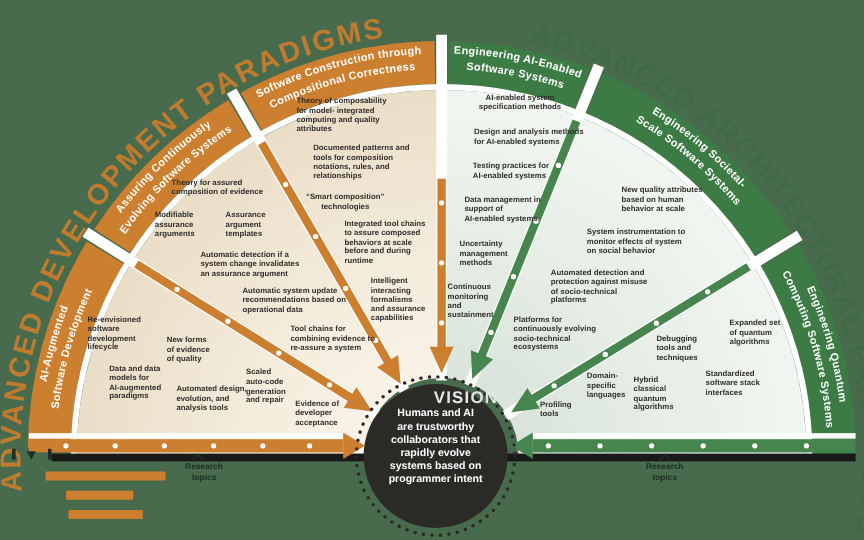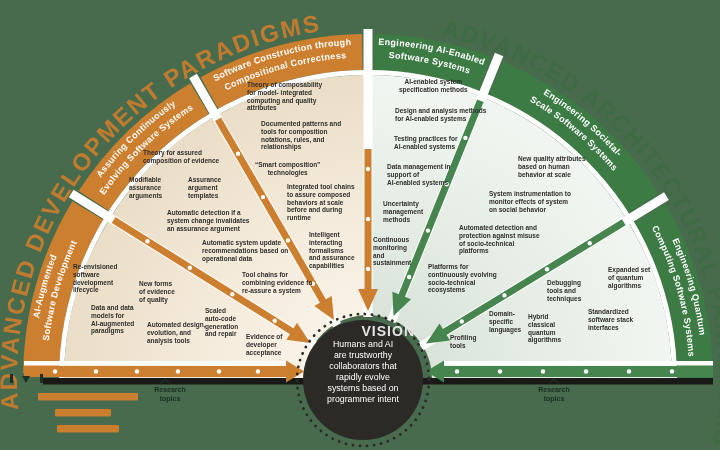--- a/index.html
+++ b/index.html
@@ -5,21 +5,21 @@
   html,body{margin:0;padding:0;}
   .stage{position:relative;width:720px;height:450px;overflow:hidden;
          background:#486b4d;font-family:"Liberation Sans",sans-serif;}
   .stage svg{position:absolute;left:0;top:0;}
   .tp{position:absolute;font-size:6.5px;line-height:1.2;font-weight:700;
       color:#2f2e2b;white-space:pre-line;letter-spacing:0;}
   .tc{text-align:center;}
   .vision-title{position:absolute;left:311px;top:323px;width:104px;text-align:right;
       color:#e5e5e5;font-size:14px;font-weight:700;letter-spacing:1px;}
   .vision-body{position:absolute;left:300px;top:339px;width:126px;text-align:center;
-      color:#ffffff;font-size:8.8px;line-height:11px;font-weight:400;white-space:pre-line;}
+      color:#ffffff;font-size:8.8px;line-height:11px;font-weight:700;white-space:pre-line;}
   .cap{position:absolute;width:56px;text-align:center;color:#1c2d25;
       font-size:7px;line-height:1.25;font-weight:700;white-space:pre-line;}
   .wm{font-weight:700;}
   .bandtitle{font-weight:700;fill:#ffffff;letter-spacing:.3px;}
 </style>
 </head>
 <body>
 
 <div class="stage">
 

